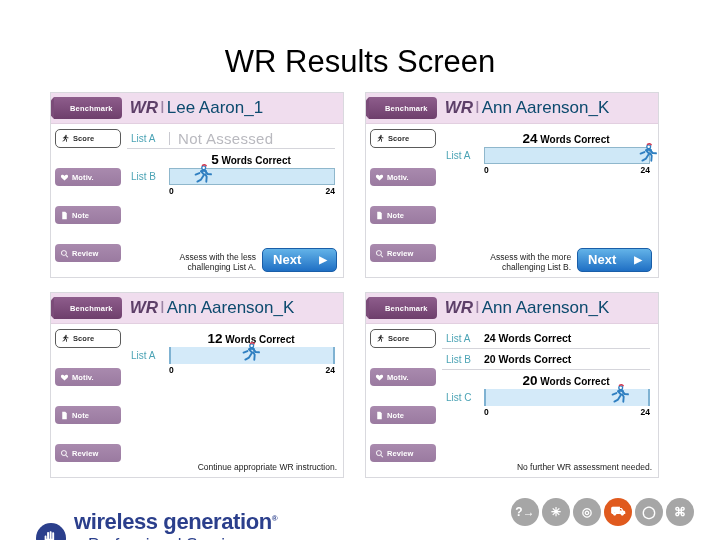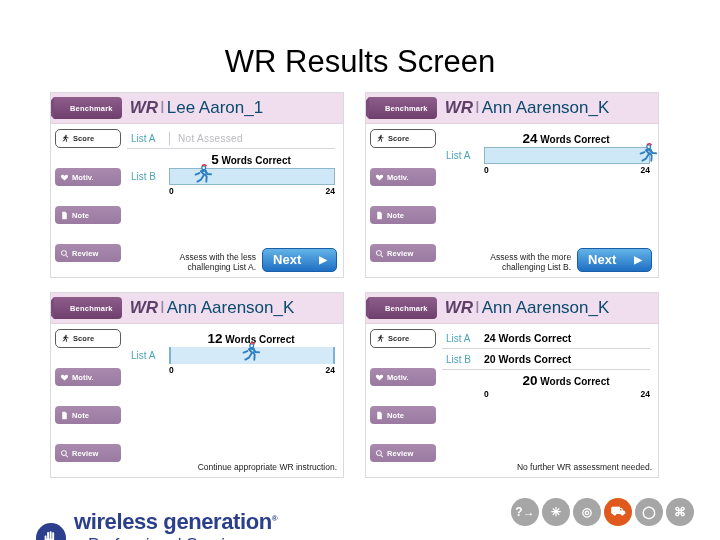--- a/index.html
+++ b/index.html
@@ -89,21 +89,21 @@
   .row-line{
     display:flex;align-items:center;height:21px;
     border-bottom:1px solid #d5d5db;
     padding-left:4px;box-sizing:border-box;
   }
   .lst{
     color:#4ba3b5;font-size:10px;width:38px;flex:none;
     font-family:"Liberation Sans",sans-serif;
   }
   .divider-v{width:1px;height:13px;background:#c9c9d0;margin-right:8px;}
-  .na{color:#b9b9bf;font-size:10px;letter-spacing:.3px;}
+  .na{color:#b9b9bf;font-size:15px;letter-spacing:.3px;}
   .score-txt{font-size:10.5px;color:#000;font-weight:bold;}
 
   
   .bar-block{padding-left:4px;padding-top:3px;}
   .bar-cap{font-size:10px;color:#000;font-weight:bold;text-align:center;
            margin-left:36px;margin-bottom:1px;}
   .bar-cap .big{font-size:13.5px;font-weight:bold;}
   .bar-row{display:flex;align-items:center;}
   .bar-track{
     position:relative;flex:1;height:17px;
@@ -429,20 +429,31 @@
             <div class="row-line">
               <span class="lst">List A</span>
               <span class="score-txt">24 Words Correct</span>
             </div>
             <div class="row-line">
               <span class="lst">List B</span>
               <span class="score-txt">20 Words Correct</span>
             </div>
             <div class="bar-block">
               <div class="bar-cap"><span class="big">20</span> <span>Words Correct</span></div>
+              <div class="bar-row">
+                <span class="lst">List C</span>
+                <span class="bar-track opencap">
+                  <span class="runner" style="left:calc(83.33333333333334% - 12px)"><svg viewBox="0 0 24 30" aria-hidden="true" width="24" height="30">
+                      <path d="M13.6 5.8a1.9 1.9 0 1 1-3.8 0 1.9 1.9 0 0 1 3.8 0z" fill="#ffffff" stroke="#2f7fc1" stroke-width="1.3"></path>
+                      <path d="M10.5 3.3c1.3-.9 3-.6 3.6.4" stroke="#d23b52" stroke-width="1.6" fill="none" stroke-linecap="round"></path>
+                      <path d="M7.4 11.1 3.6 12.6M10 10.3l2 2.4-3 4.9-3.6 2M13.2 12.3l1.5 2.4-.4 5M13.6 9.6l2.1 2.4 3.3.3" stroke="#2f7fc1" stroke-width="1.9" fill="none" stroke-linecap="round" stroke-linejoin="round"></path>
+                      <path d="M9.2 9.3c1.6-1 3.3-1.2 4.6-.2" stroke="#2f7fc1" stroke-width="2.4" fill="none" stroke-linecap="round"></path>
+                    </svg></span>
+                </span>
+              </div>
               <div class="bar-scale">
                 <span>0</span>
                 <span>24</span>
               </div>
             </div>
           </div>
         </div>
         <div class="p-foot">
           <div class="foot-note">
             <div>No further WR assessment needed.</div>

